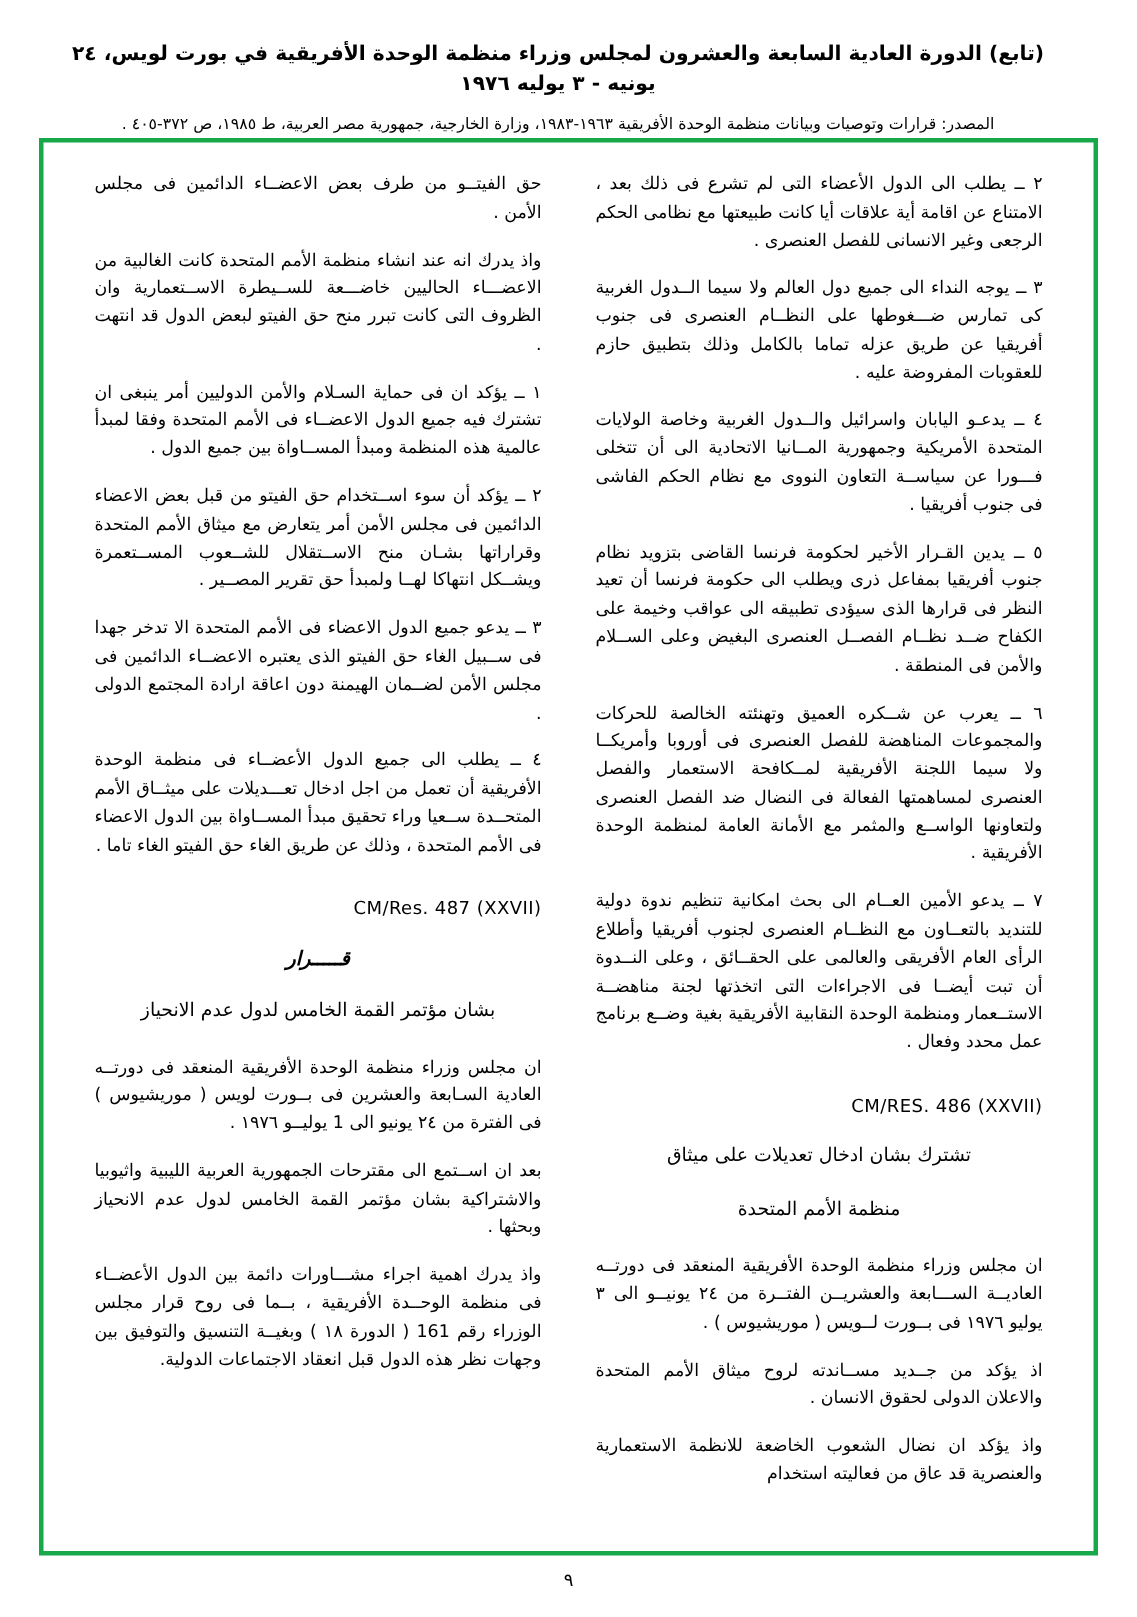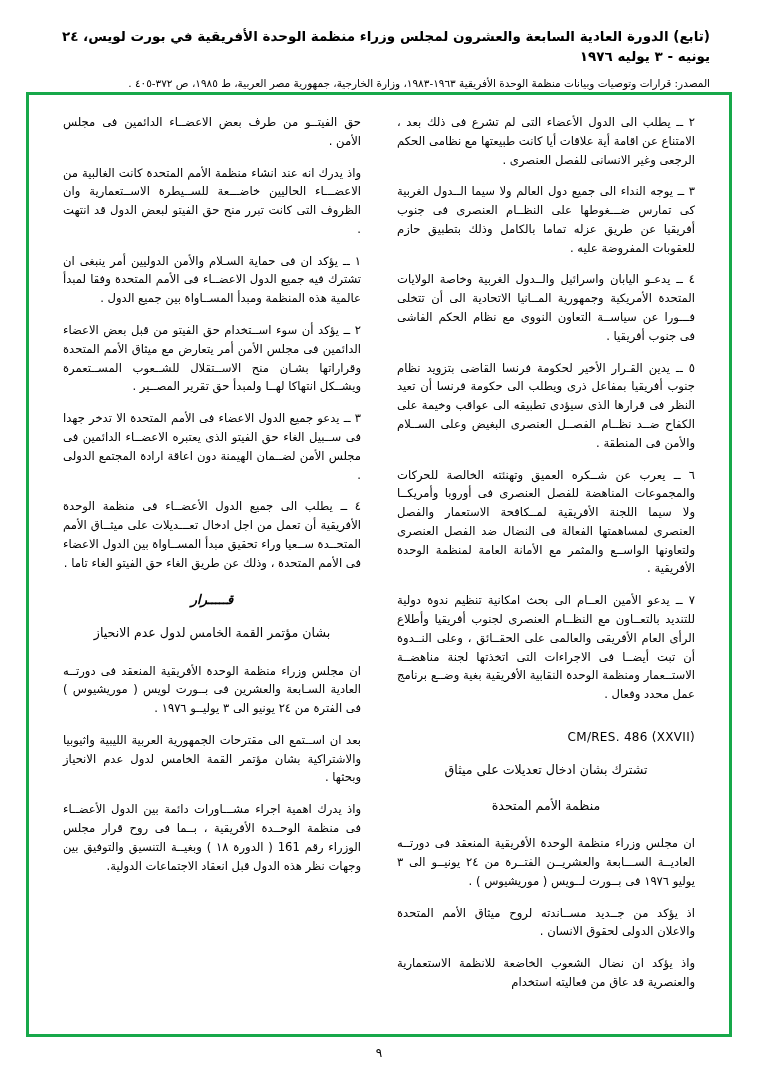--- a/index.html
+++ b/index.html
@@ -18,20 +18,21 @@
   .page {
     width: 758px;
     height: 1078px;
     position: relative;
     box-sizing: border-box;
   }
 
   
   .header {
     padding: 26px 48px 0 34px;
+    text-align: center;
   }
   .header-title {
     font-size: 13.5px;
     font-weight: bold;
     line-height: 1.5;
     direction: rtl;
   }
   .header-source {
     margin-top: 9px;
     font-size: 10.5px;
@@ -155,24 +156,25 @@
         </div>
 
         <div class="col left">
           <p class="par first">حق الفيتــو من طرف بعض الاعضــاء الدائمين فى مجلس الأمن .</p>
           <p class="par">واذ يدرك انه عند انشاء منظمة الأمم المتحدة كانت الغالبية من الاعضـــاء الحاليين خاضـــعة للســيطرة الاســتعمارية وان الظروف التى كانت تبرر منح حق الفيتو لبعض الدول قد انتهت .</p>
           <p class="par">١ ــ يؤكد ان فى حماية السـلام والأمن الدوليين أمر ينبغى ان تشترك فيه جميع الدول الاعضــاء فى الأمم المتحدة وفقا لمبدأ عالمية هذه المنظمة ومبدأ المســاواة بين جميع الدول .</p>
           <p class="par">٢ ــ يؤكد أن سوء اســتخدام حق الفيتو من قبل بعض الاعضاء الدائمين فى مجلس الأمن أمر يتعارض مع ميثاق الأمم المتحدة وقراراتها بشـان منح الاســتقلال للشــعوب المســتعمرة ويشــكل انتهاكا لهــا ولمبدأ حق تقرير المصــير .</p>
           <p class="par">٣ ــ يدعو جميع الدول الاعضاء فى الأمم المتحدة الا تدخر جهدا فى ســبيل الغاء حق الفيتو الذى يعتبره الاعضــاء الدائمين فى مجلس الأمن لضــمان الهيمنة دون اعاقة ارادة المجتمع الدولى .</p>
           <p class="par">٤ ــ يطلب الى جميع الدول الأعضــاء فى منظمة الوحدة الأفريقية أن تعمل من اجل ادخال تعـــديلات على ميثــاق الأمم المتحــدة ســعيا وراء تحقيق مبدأ المســاواة بين الدول الاعضاء فى الأمم المتحدة ، وذلك عن طريق الغاء حق الفيتو الغاء تاما .</p>
 
+          <div class="res-label">CM/Res. 487 (XXVII)</div>
           <div class="res-word">قـــــرار</div>
           <div class="res-subject">بشان مؤتمر القمة الخامس لدول عدم الانحياز</div>
 
-          <p class="par">ان مجلس وزراء منظمة الوحدة الأفريقية المنعقد فى دورتــه العادية السـابعة والعشرين فى بــورت لويس ( موريشيوس ) فى الفترة من ٢٤ يونيو الى ٣ يوليــو ١٩٧٦ .</p>
+          <p class="par">ان مجلس وزراء منظمة الوحدة الأفريقية المنعقد فى دورتــه العادية السـابعة والعشرين فى بــورت لويس ( موريشيوس ) فى الفترة من ٢٤ يونيو الى 1 يوليــو ١٩٧٦ .</p>
           <p class="par">بعد ان اســتمع الى مقترحات الجمهورية العربية الليبية واثيوبيا والاشتراكية بشان مؤتمر القمة الخامس لدول عدم الانحياز وبحثها .</p>
           <p class="par">واذ يدرك اهمية اجراء مشـــاورات دائمة بين الدول الأعضــاء فى منظمة الوحــدة الأفريقية ، بــما فى روح قرار مجلس الوزراء رقم 161 ( الدورة ١٨ ) وبغيــة التنسيق والتوفيق بين وجهات نظر هذه الدول قبل انعقاد الاجتماعات الدولية.</p>
         </div>
 
       </div>
     </div>
   </div>
 
   <div class="page-number">٩</div>
 </div>

